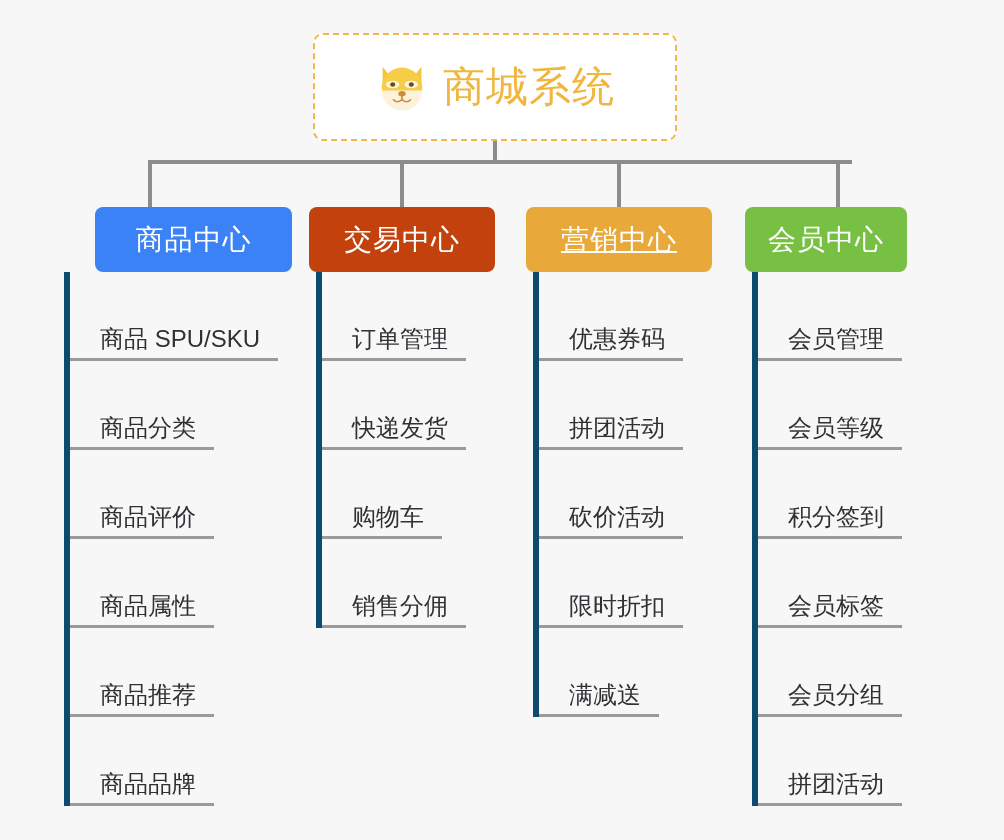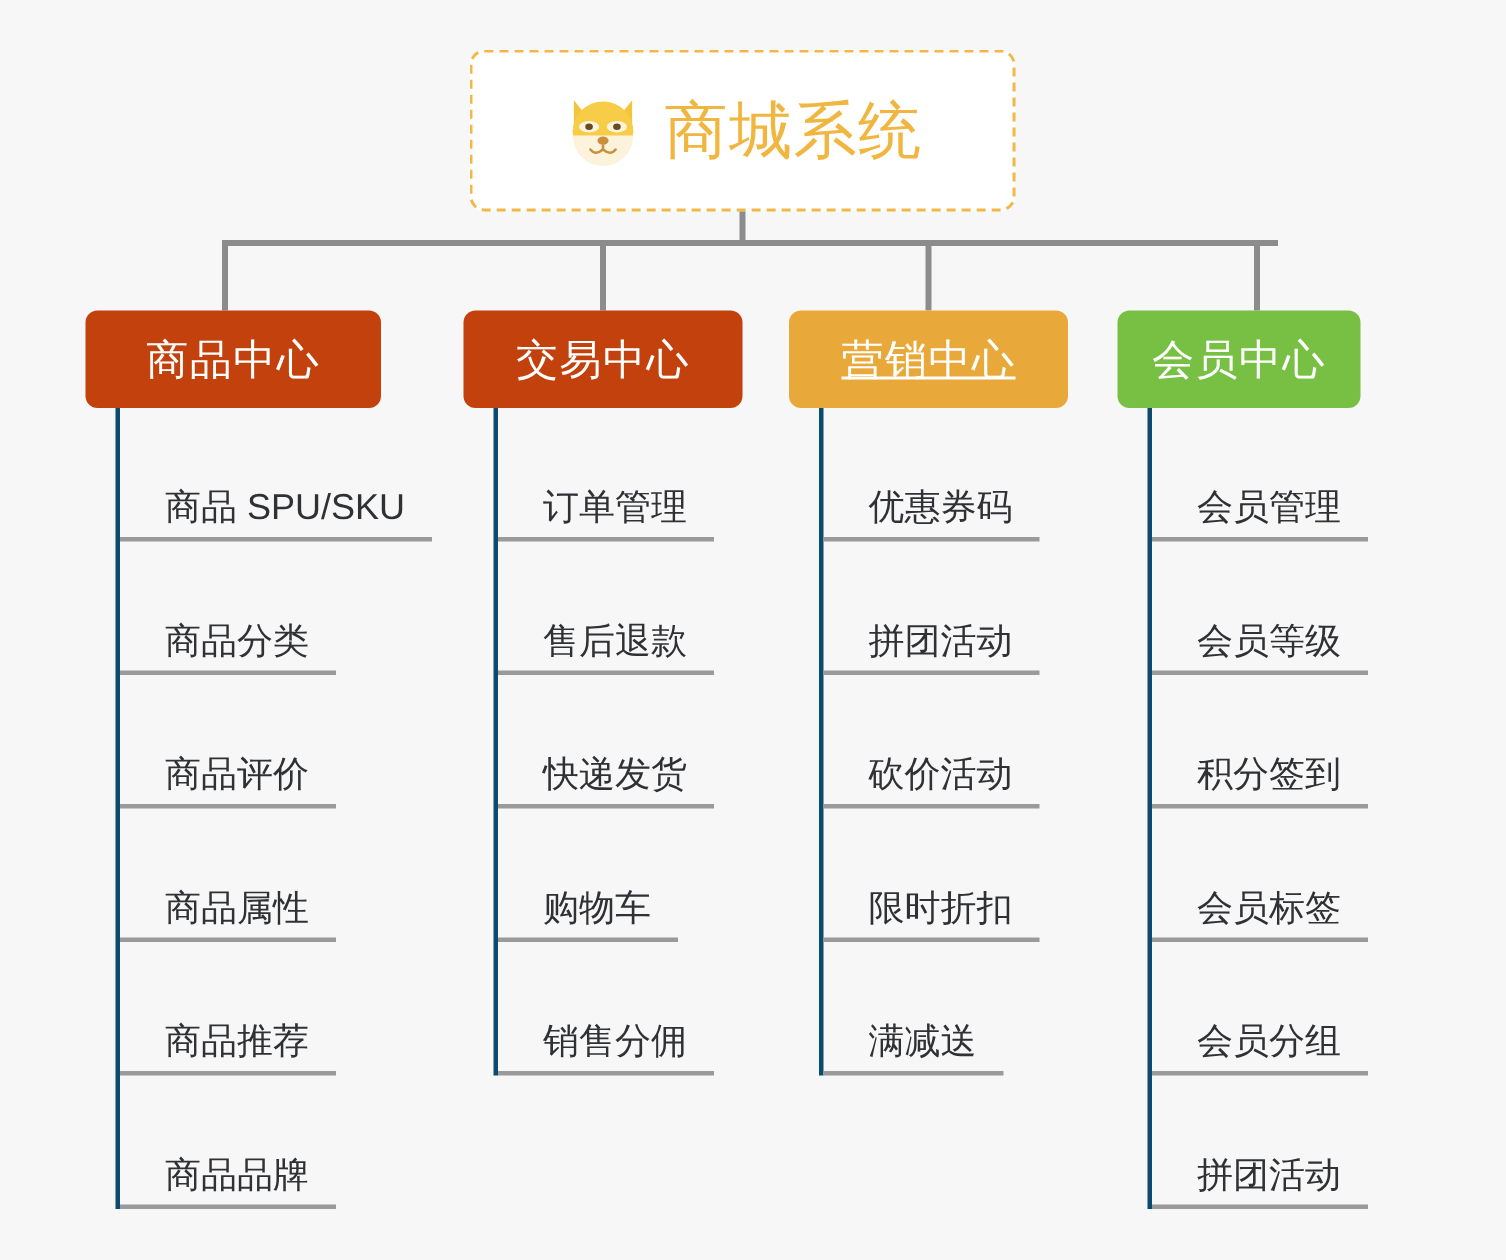--- a/index.html
+++ b/index.html
@@ -103,22 +103,22 @@
   .b1 .branch-box { width: 197px; }
   .b2 .branch-box { width: 186px; }
   .b3 .branch-box { width: 186px; }
   .b4 .branch-box { width: 162px; text-align: right; }
 
   
   .leaf-list {
     position: relative;
     margin-top: 0;
     padding-top: 0;
-    border-left: 3px solid #0c4a6e;
-    margin-left: 20px;
+    border-left: 6px solid #0c4a6e;
+    margin-left: 7px;
     list-style: none;
     padding-left: 0;
   }
 
   .leaf {
     position: relative;
     height: 89px;
     display: flex;
     align-items: flex-end;
     box-sizing: border-box;
@@ -157,21 +157,21 @@
   </div>
 
   <div class="conn conn-v-root" style="background: rgb(140, 140, 140);"></div>
   <div class="conn conn-bus" style="background: rgb(140, 140, 140);"></div>
   <div class="conn conn-drop d1" style="background: rgb(140, 140, 140);"></div>
   <div class="conn conn-drop d2" style="background: rgb(140, 140, 140);"></div>
   <div class="conn conn-drop d3" style="background: rgb(140, 140, 140);"></div>
   <div class="conn conn-drop d4" style="background: rgb(140, 140, 140);"></div>
 
   <div class="branch b1">
-    <div class="branch-box" style="background: #c2410c;">
+    <div class="branch-box" style="background: #3b82f6; margin-left: 38px;">
       <span>商品中心</span>
     </div>
     <ul class="leaf-list">
       <li class="leaf">
           <span class="leaf-label">商品 SPU/SKU</span>
         </li>
       <li class="leaf">
           <span class="leaf-label">商品分类</span>
         </li>
       <li class="leaf">
@@ -191,23 +191,20 @@
 
   <div class="branch b2">
     <div class="branch-box" style="background: #c2410c;">
       <span>交易中心</span>
     </div>
     <ul class="leaf-list">
       <li class="leaf">
           <span class="leaf-label">订单管理</span>
         </li>
       <li class="leaf">
-          <span class="leaf-label">售后退款</span>
-        </li>
-      <li class="leaf">
           <span class="leaf-label">快递发货</span>
         </li>
       <li class="leaf">
           <span class="leaf-label">购物车</span>
         </li>
       <li class="leaf">
           <span class="leaf-label">销售分佣</span>
         </li>
     </ul>
   </div>

